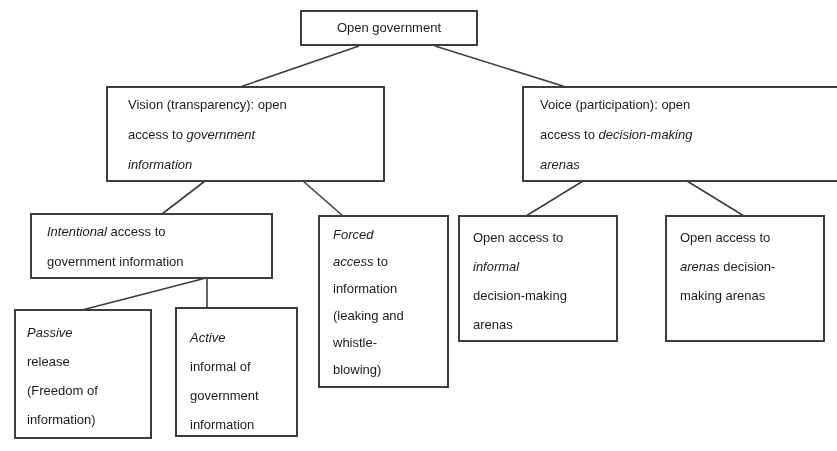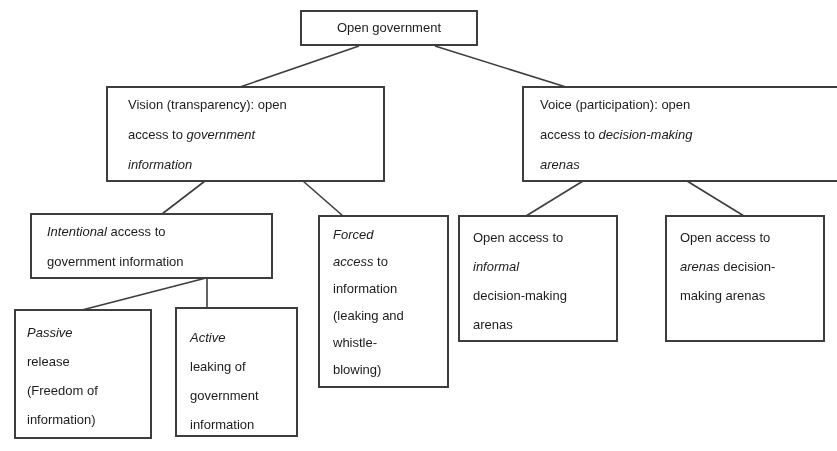--- a/index.html
+++ b/index.html
@@ -88,18 +88,18 @@
 
   <div class="node" style="left:14px;top:309px;width:138px;height:130px;padding-top:7px;padding-left:11px;">
     <em>Passive</em><br>
     <span>release</span><br>
     <span>(Freedom of</span><br>
     <span>information)</span>
   </div>
 
   <div class="node" style="left:175px;top:307px;width:123px;height:130px;padding-top:14px;">
     <em>Active</em><br>
-    <span>leaking of</span><br>
+    <span>informal of</span><br>
     <span>government</span><br>
     <span>information</span>
   </div>
 
 </div>
 
 </body></html>

